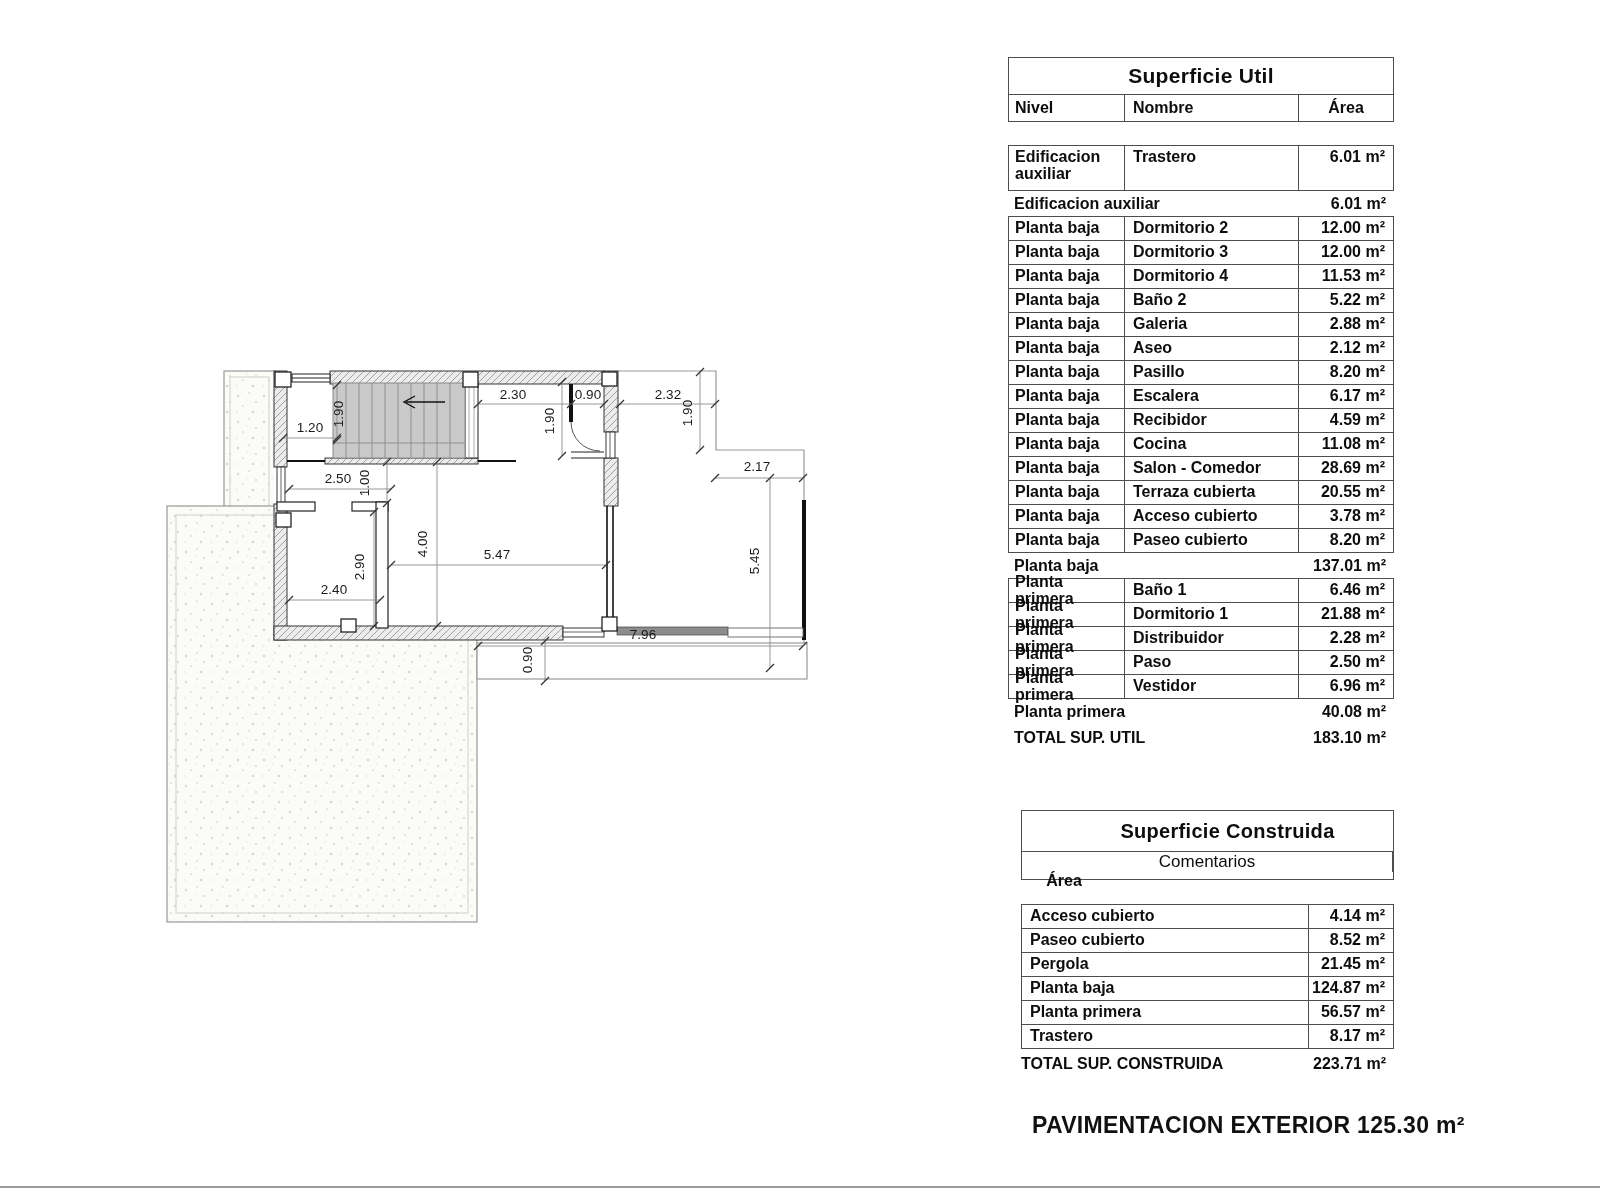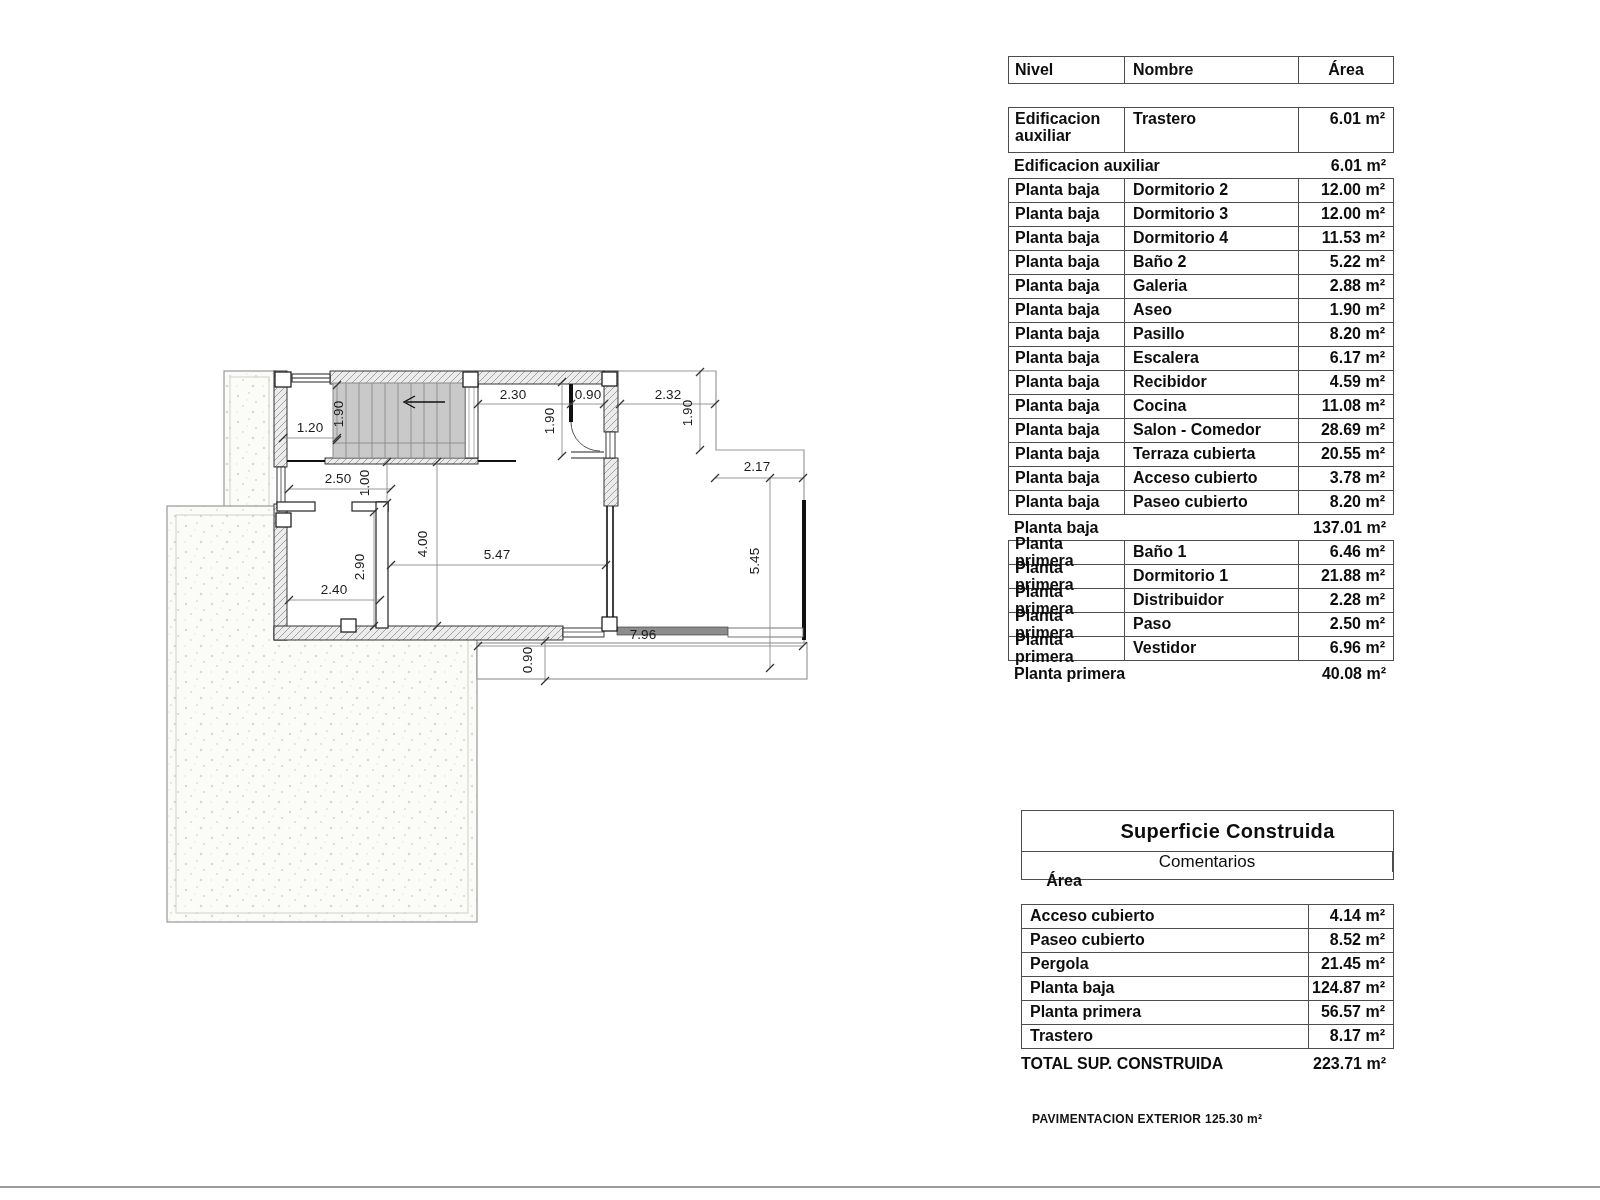--- a/index.html
+++ b/index.html
@@ -35,21 +35,21 @@
   .srow{box-sizing:border-box;display:flex;height:26px;align-items:center;justify-content:space-between;}
   .srow .s-lbl{padding-left:6px;}
   .srow .s-area{padding-right:8px;}
 
   .t2row{box-sizing:border-box;display:flex;border:1px solid #4d4d4d;margin-top:-1px;height:25px;align-items:stretch;}
   .t2row .c-lbl{flex:1;border-right:1px solid #4d4d4d;padding-left:8px;}
   .t2row .c-area2{width:84px;justify-content:flex-end;padding-right:8px;}
   .t2total{box-sizing:border-box;display:flex;height:26px;margin-top:2px;align-items:center;justify-content:space-between;gap:9px;}
   .t2total .s-area{padding-right:8px;}
 
-  .pav-note{position:absolute;left:1032px;top:1112px;font-weight:bold;font-size:12px;letter-spacing:.3px;}
+  .pav-note{position:absolute;left:1032px;top:1112px;font-weight:bold;font-size:23px;letter-spacing:.3px;}
   .bottom-edge{position:absolute;left:0;top:1186px;width:1600px;height:2px;background:#9a9a9a;}
 </style>
 </head>
 <body>
 
 <div id="page">
 
   <svg id="plan-svg" width="1600" height="1200" viewBox="0 0 1600 1200">
     <defs>
       <pattern id="hatch" width="7" height="7" patternUnits="userSpaceOnUse">
@@ -203,20 +203,21 @@
       <text x="364" y="567" transform="rotate(-90 364 567)">2.90</text>
       <text x="334" y="594">2.40</text>
       <text x="757" y="471">2.17</text>
       <text x="759" y="561" transform="rotate(-90 759 561)">5.45</text>
       <text x="643" y="639">7.96</text>
       <text x="532" y="660" transform="rotate(-90 532 660)">0.90</text>
     </g>
   </svg>
 
   <div class="tbl tbl1">
+    <div class="ttitle">Superficie Util</div>
     <div class="thead">
       <div class="hc h-nivel">Nivel</div>
       <div class="hc h-nombre">Nombre</div>
       <div class="hc h-area">Área</div>
     </div>
     <div class="tspacer"></div>
     <div>
         <div class="trow tall">
           <div class="cell c-nivel">Edificacion auxiliar</div>
           <div class="cell c-nombre">Trastero</div>
@@ -247,21 +248,21 @@
           <div class="cell c-area">5.22 m²</div>
         </div>
         <div class="trow">
           <div class="cell c-nivel">Planta baja</div>
           <div class="cell c-nombre">Galeria</div>
           <div class="cell c-area">2.88 m²</div>
         </div>
         <div class="trow">
           <div class="cell c-nivel">Planta baja</div>
           <div class="cell c-nombre">Aseo</div>
-          <div class="cell c-area">1.90 m²</div>
+          <div class="cell c-area">2.12 m²</div>
         </div>
         <div class="trow">
           <div class="cell c-nivel">Planta baja</div>
           <div class="cell c-nombre">Pasillo</div>
           <div class="cell c-area">8.20 m²</div>
         </div>
         <div class="trow">
           <div class="cell c-nivel">Planta baja</div>
           <div class="cell c-nombre">Escalera</div>
           <div class="cell c-area">6.17 m²</div>
@@ -321,20 +322,24 @@
           <div class="cell c-area">2.50 m²</div>
         </div>
         <div class="trow">
           <div class="cell c-nivel">Planta primera</div>
           <div class="cell c-nombre">Vestidor</div>
           <div class="cell c-area">6.96 m²</div>
         </div>
         <div class="srow">
           <div class="cell s-lbl">Planta primera</div>
           <div class="cell s-area">40.08 m²</div>
+        </div>
+        <div class="srow">
+          <div class="cell s-lbl">TOTAL SUP. UTIL</div>
+          <div class="cell s-area">183.10 m²</div>
         </div>
       </div>
   </div>
 
   <div class="tbl tbl2">
     <div class="ttitle">Superficie Construida</div>
     <div class="thead">
       <div class="hc h-com">Comentarios</div>
       <div class="hc h-area">Área</div>
     </div>

